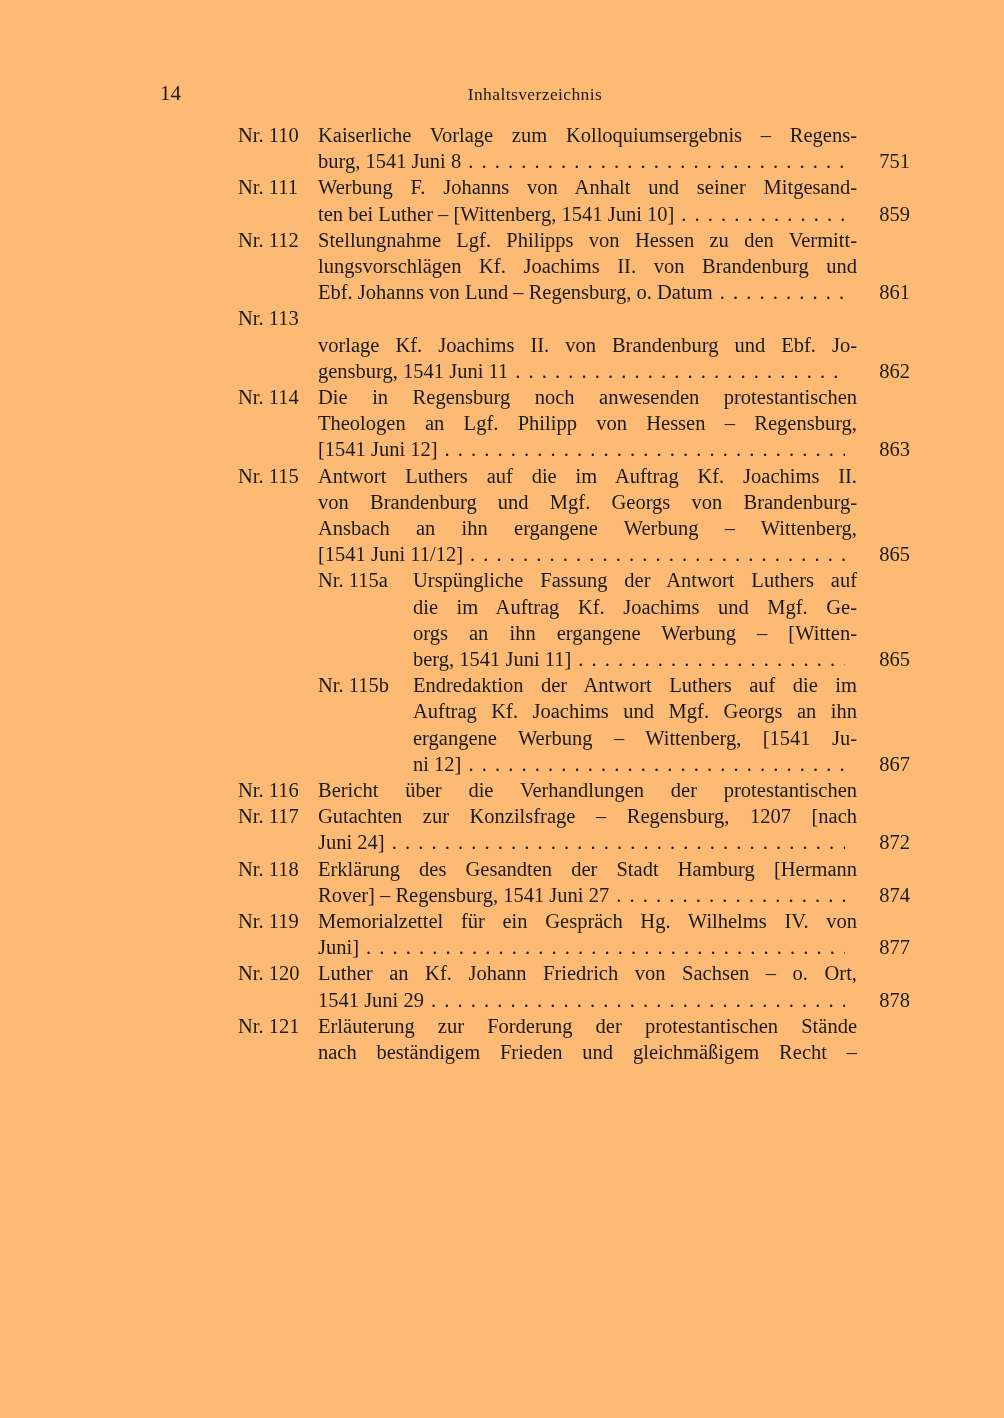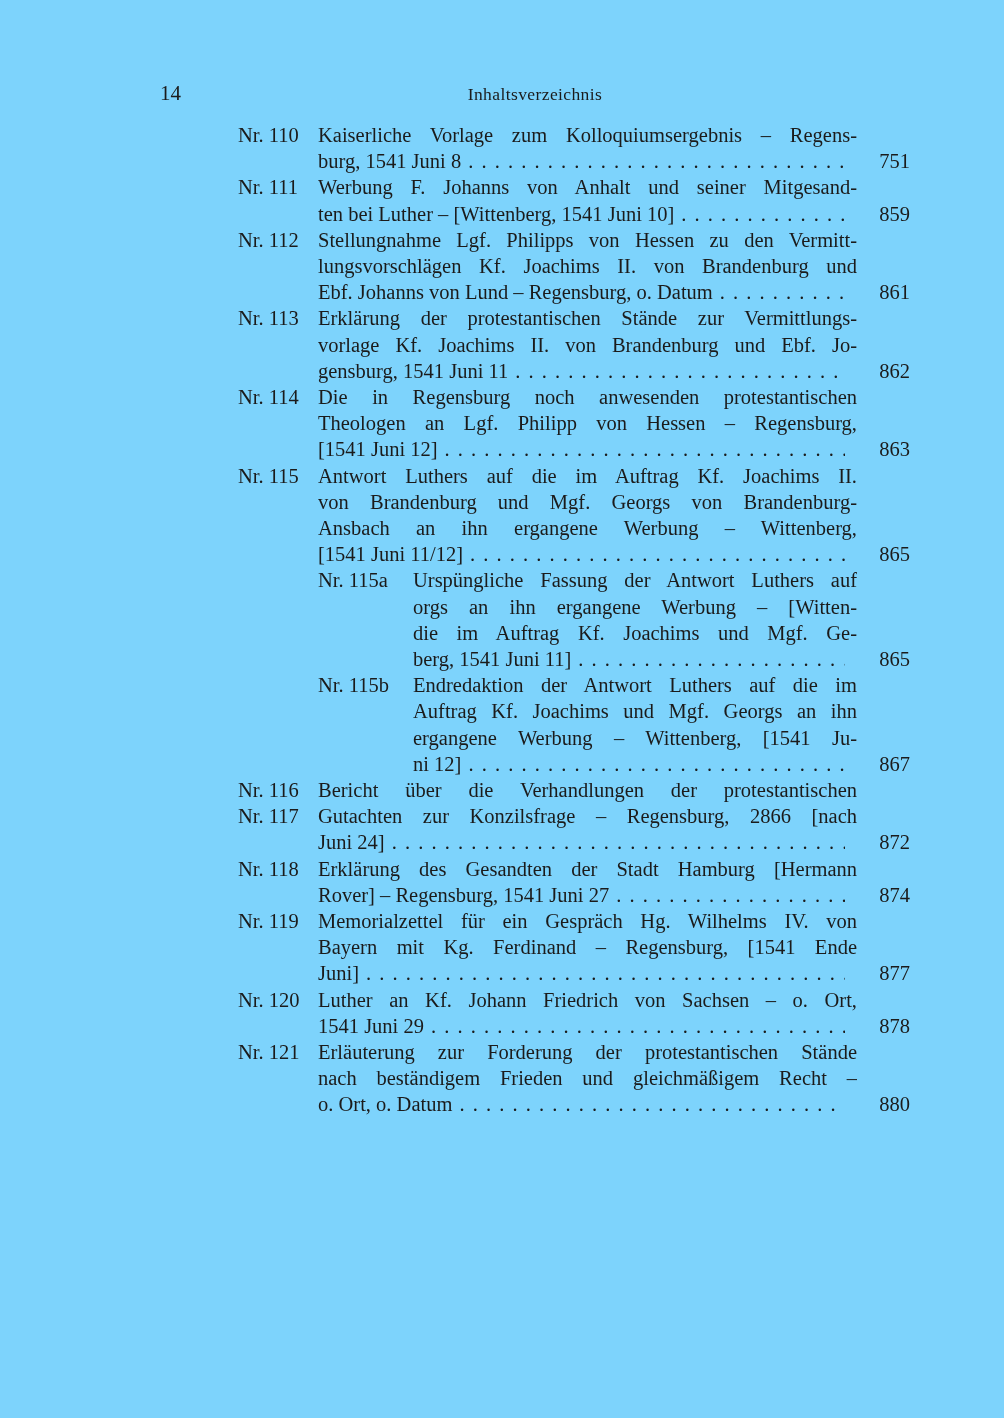--- a/index.html
+++ b/index.html
@@ -5,21 +5,21 @@
   html, body {
     margin: 0;
     padding: 0;
     background: #e8e8e8;
   }
   .page {
     position: relative;
     width: 1004px;
     height: 1418px;
     margin: 0 auto;
-    background: #7dd3fc;
+    background: #fdba74;
     color: #1b1b1b;
     font-family: "Liberation Serif", "DejaVu Serif", serif;
     overflow: hidden;
   }
   .type-area {
     position: absolute;
     left: 160px;
     top: 80px;
     width: 750px;
   }
@@ -144,21 +144,20 @@
           <div class="line">
             <span class="spacer"></span>
             <span class="text last">Ebf. Johanns von Lund – Regensburg, o. Datum</span>
             <span class="leader"></span>
             <span class="pagenum">861</span>
           </div>
         </div>
         <div class="entry">
           <div class="line">
             <span class="label">Nr. 113</span>
-            <span class="text fill">Erklärung der protestantischen Stände zur Vermittlungs-</span>
           </div>
           <div class="line">
             <span class="spacer"></span>
             <span class="text fill">vorlage Kf. Joachims II. von Brandenburg und Ebf. Jo-</span>
           </div>
           <div class="line">
             <span class="spacer"></span>
             <span class="text last">gensburg, 1541 Juni 11</span>
             <span class="leader"></span>
             <span class="pagenum">862</span>
@@ -200,25 +199,25 @@
             <span class="pagenum">865</span>
           </div>
         </div>
         <div class="entry sub">
           <div class="line">
             <span class="label">Nr. 115a</span>
             <span class="text fill">Urspüngliche Fassung der Antwort Luthers auf</span>
           </div>
           <div class="line">
             <span class="spacer"></span>
+            <span class="text fill">die im Auftrag Kf. Joachims und Mgf. Ge-</span>
+          </div>
+          <div class="line">
+            <span class="spacer"></span>
             <span class="text fill">orgs an ihn ergangene Werbung – [Witten-</span>
-          </div>
-          <div class="line">
-            <span class="spacer"></span>
-            <span class="text fill">die im Auftrag Kf. Joachims und Mgf. Ge-</span>
           </div>
           <div class="line">
             <span class="spacer"></span>
             <span class="text last">berg, 1541 Juni 11]</span>
             <span class="leader"></span>
             <span class="pagenum">865</span>
           </div>
         </div>
         <div class="entry sub">
           <div class="line">
@@ -242,21 +241,21 @@
         </div>
         <div class="entry">
           <div class="line">
             <span class="label">Nr. 116</span>
             <span class="text fill">Bericht über die Verhandlungen der protestantischen</span>
           </div>
         </div>
         <div class="entry">
           <div class="line">
             <span class="label">Nr. 117</span>
-            <span class="text fill">Gutachten zur Konzilsfrage – Regensburg, 2866 [nach</span>
+            <span class="text fill">Gutachten zur Konzilsfrage – Regensburg, 1207 [nach</span>
           </div>
           <div class="line">
             <span class="spacer"></span>
             <span class="text last">Juni 24]</span>
             <span class="leader"></span>
             <span class="pagenum">872</span>
           </div>
         </div>
         <div class="entry">
           <div class="line">
@@ -270,24 +269,20 @@
             <span class="pagenum">874</span>
           </div>
         </div>
         <div class="entry">
           <div class="line">
             <span class="label">Nr. 119</span>
             <span class="text fill">Memorialzettel für ein Gespräch Hg. Wilhelms IV. von</span>
           </div>
           <div class="line">
             <span class="spacer"></span>
-            <span class="text fill">Bayern mit Kg. Ferdinand – Regensburg, [1541 Ende</span>
-          </div>
-          <div class="line">
-            <span class="spacer"></span>
             <span class="text last">Juni]</span>
             <span class="leader"></span>
             <span class="pagenum">877</span>
           </div>
         </div>
         <div class="entry">
           <div class="line">
             <span class="label">Nr. 120</span>
             <span class="text fill">Luther an Kf. Johann Friedrich von Sachsen – o. Ort,</span>
           </div>
@@ -299,23 +294,17 @@
           </div>
         </div>
         <div class="entry">
           <div class="line">
             <span class="label">Nr. 121</span>
             <span class="text fill">Erläuterung zur Forderung der protestantischen Stände</span>
           </div>
           <div class="line">
             <span class="spacer"></span>
             <span class="text fill">nach beständigem Frieden und gleichmäßigem Recht –</span>
-          </div>
-          <div class="line">
-            <span class="spacer"></span>
-            <span class="text last">o. Ort, o. Datum</span>
-            <span class="leader"></span>
-            <span class="pagenum">880</span>
           </div>
         </div>
       </div>
   </div>
 </div>
 
 </body></html>

